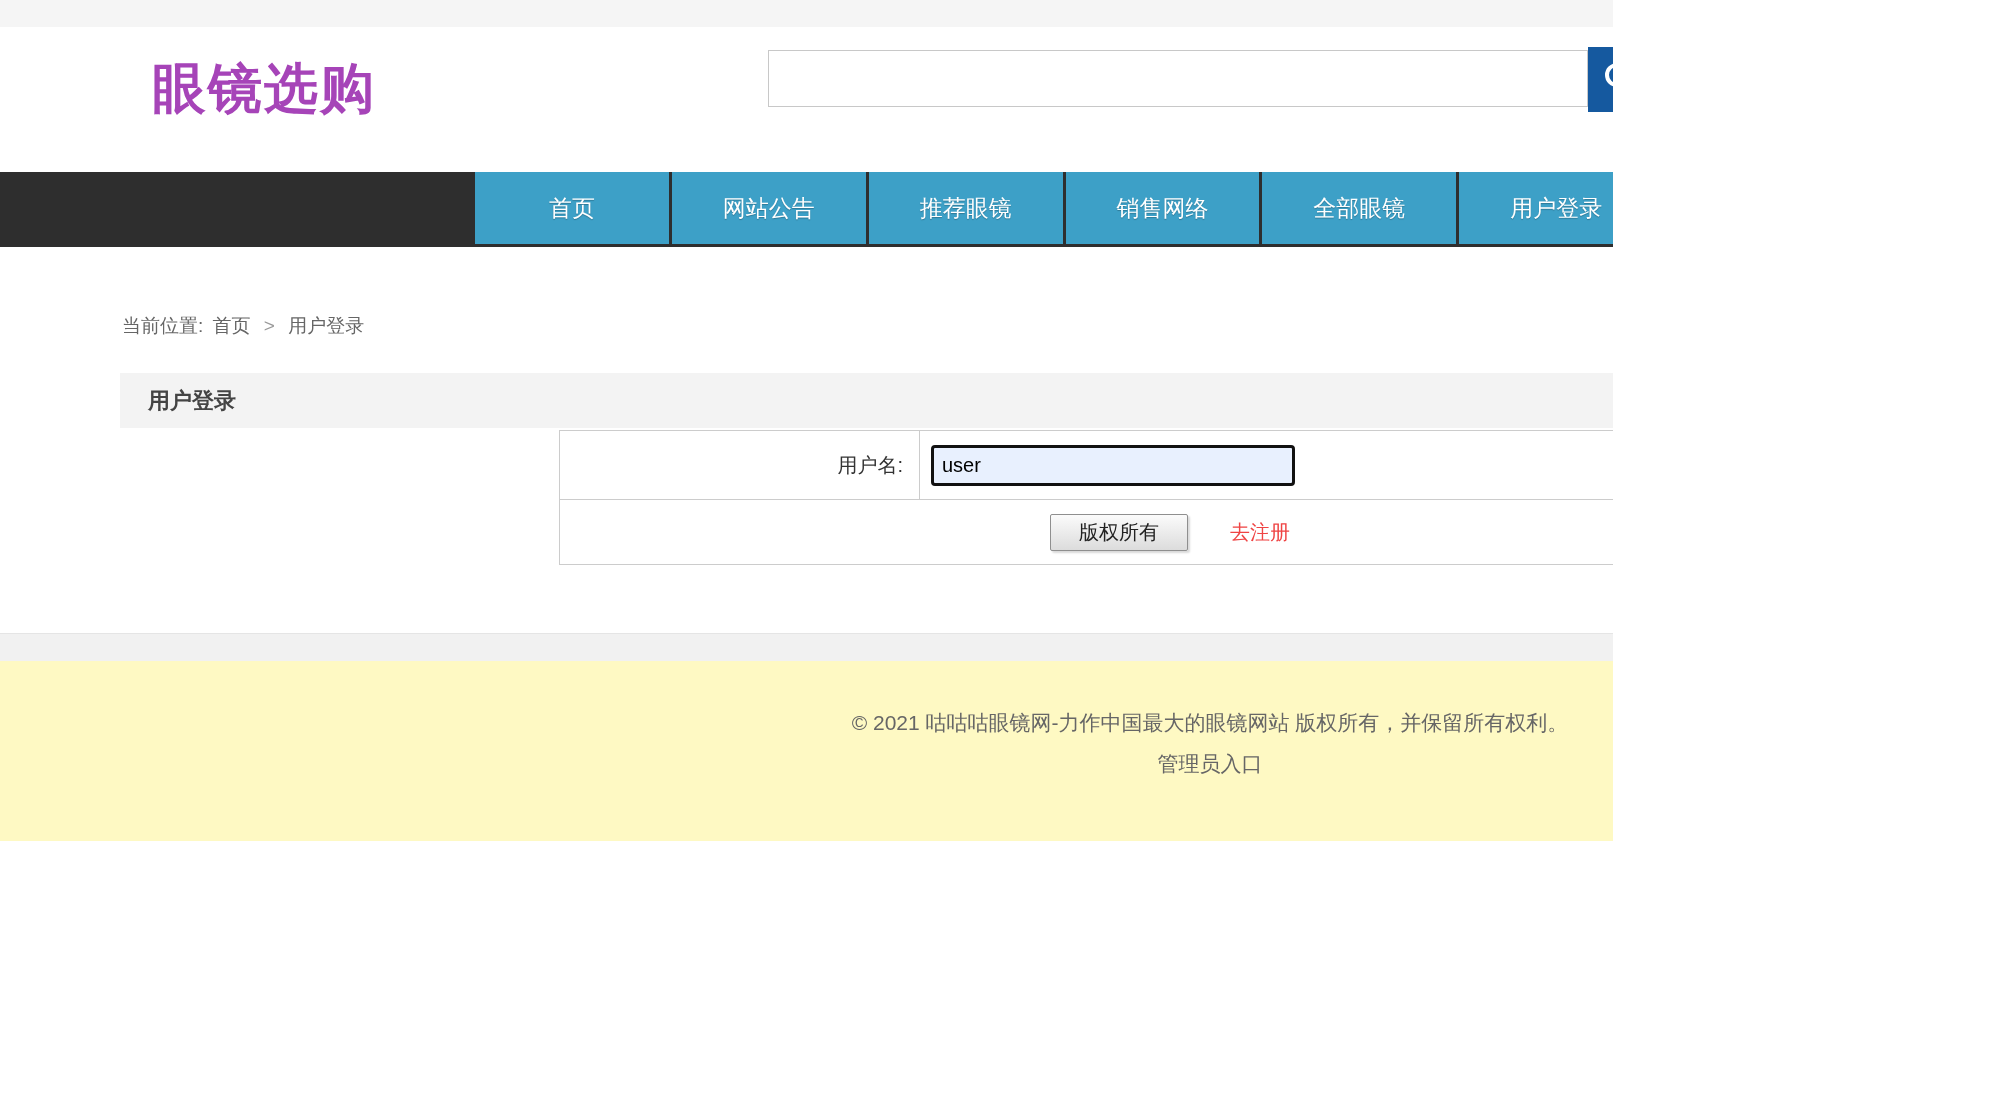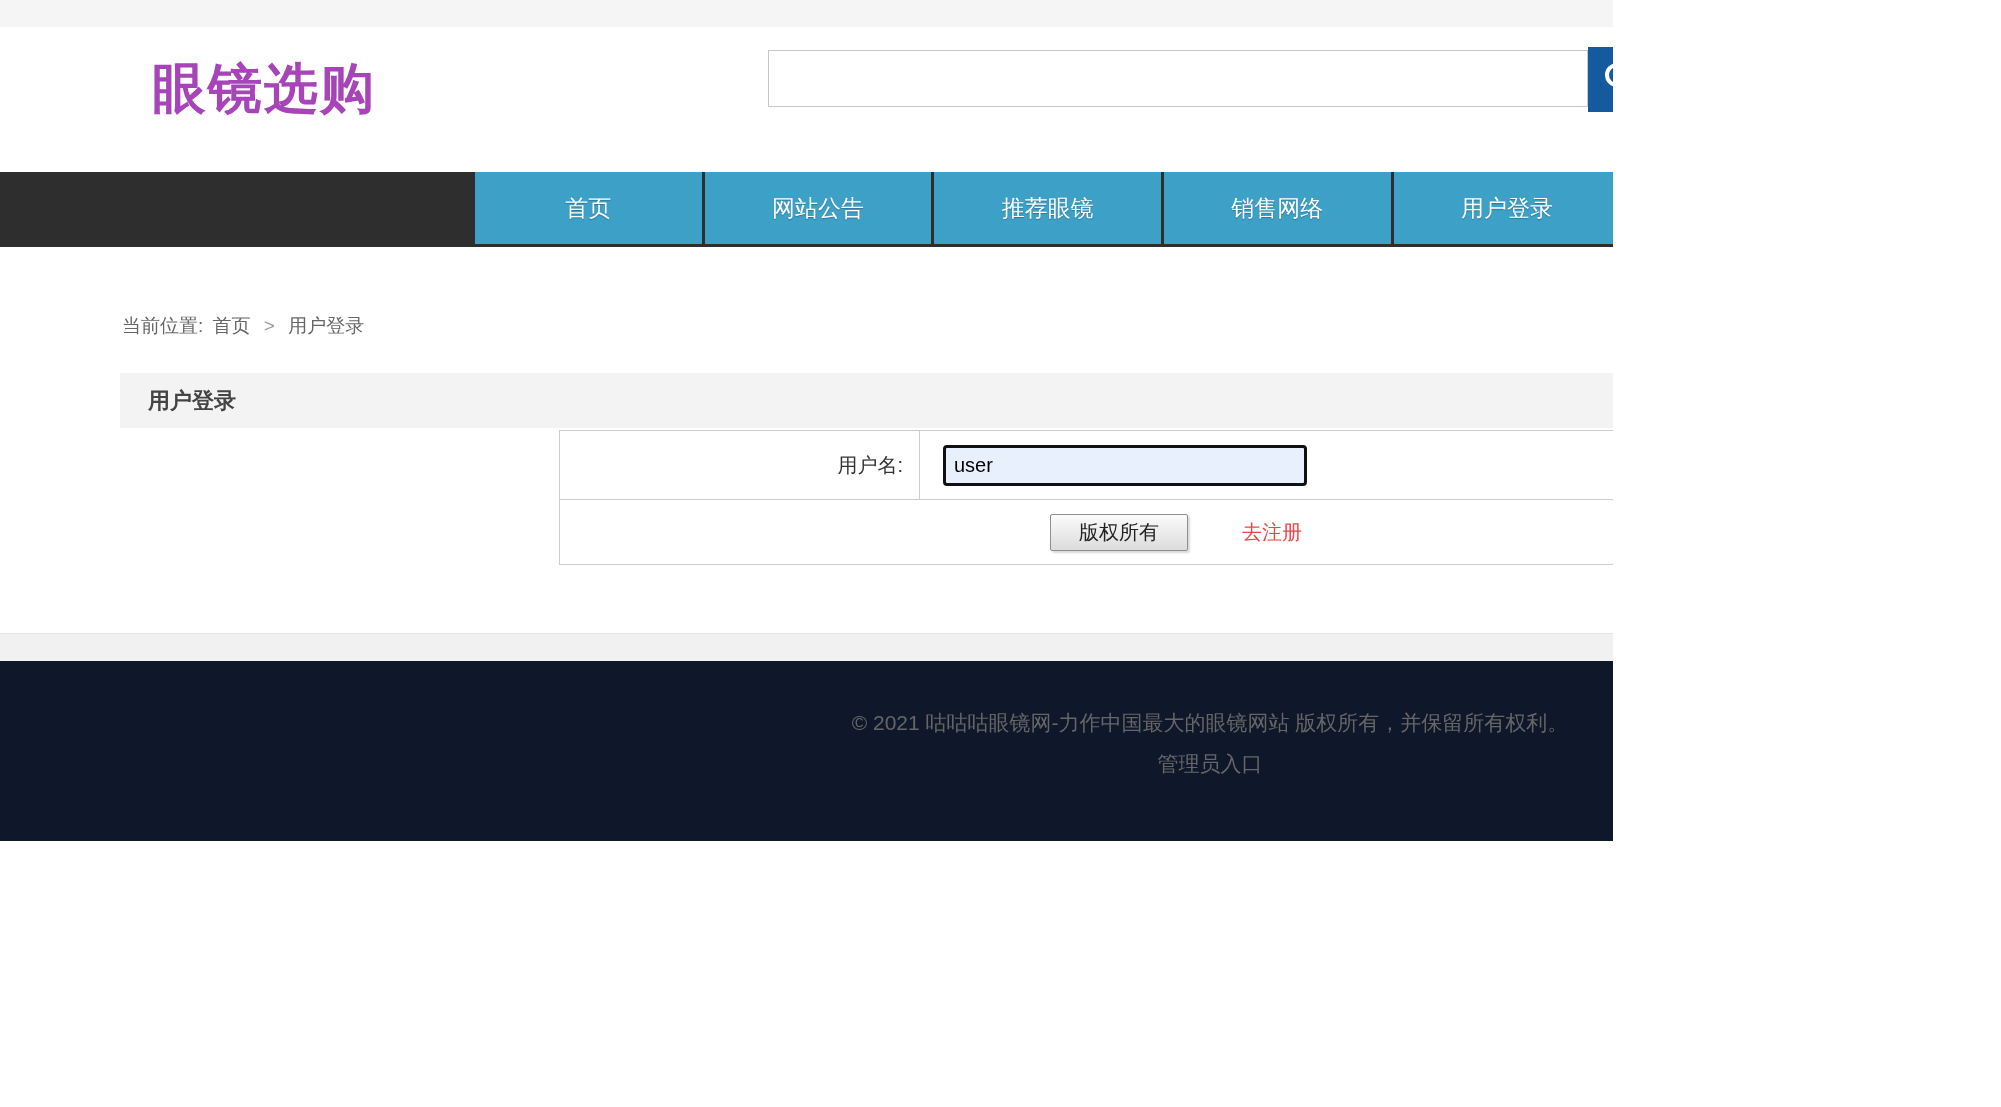--- a/index.html
+++ b/index.html
@@ -28,21 +28,21 @@
   }
   
   .breadcrumb{position:absolute;left:122px;top:313px;font-size:19px;color:#666;}
   .breadcrumb .crumb-link{color:#666;cursor:pointer;margin:0 4px;}
   .breadcrumb .crumb-sep{color:#999;margin:0 4px;}
   
   .section-strip{position:absolute;left:120px;top:373px;width:1881px;height:55px;background:#f3f3f3;}
   .section-title{font-size:22px;font-weight:bold;color:#444;line-height:55px;padding-left:28px;}
   
   .form-table{position:absolute;left:559px;top:430px;width:1306px;box-sizing:border-box;border:1px solid #ccc;background:#fff;}
-  .form-row{display:flex;align-items:center;gap:12px;}
+  .form-row{display:flex;align-items:center;}
   .row-user{height:68px;border-bottom:1px solid #ccc;}
   .row-pass{height:64px;border-bottom:1px solid #ccc;}
   .row-actions{height:64px;}
   .label-cell{width:360px;height:100%;box-sizing:border-box;border-right:1px solid #ccc;display:flex;align-items:center;justify-content:flex-end;padding-right:16px;font-size:20px;color:#333;}
   .field-cell{flex:1;display:flex;align-items:flex-end;padding-left:11px;}
   .input-user{
     width:364px;height:41px;box-sizing:border-box;border:3px solid #111;border-radius:4px;
     background:#e8f0fe;font-size:20px;padding:0 8px;outline:none;color:#000;
     font-family:"Liberation Sans","DejaVu Sans",sans-serif;
   }
@@ -53,21 +53,21 @@
   }
   .submit-btn{
     margin-left:490px;width:138px;height:37px;font-size:20px;color:#222;
     background:linear-gradient(#fbfbfb,#dcdcdc);border:1px solid #8f8f8f;border-radius:2px;
     box-shadow:2px 2px 2px rgba(0,0,0,0.15);cursor:pointer;
     font-family:"Liberation Sans","DejaVu Sans",sans-serif;
   }
   .register-link{margin-left:42px;font-size:20px;color:#ef4444;text-decoration:none;cursor:pointer;}
   
   .sep-band{position:absolute;left:0;top:633px;width:2001px;height:28px;background:#f1f1f1;border-top:1px solid #e5e5e5;box-sizing:border-box;}
-  .footer{position:absolute;left:0;top:661px;width:2001px;height:180px;background:#0f172a;}
+  .footer{position:absolute;left:0;top:661px;width:2001px;height:180px;background:#fef9c3;}
   .footer-inner{position:absolute;left:420px;top:48px;width:1580px;text-align:center;color:#666;font-size:21px;}
   .admin-link{display:inline-block;margin-top:13px;color:#666;text-decoration:none;cursor:pointer;font-size:21px;}
 </style>
 </head>
 <body>
 
 <div class="canvas">
 
   <div class="top-strip"></div>
 
@@ -83,20 +83,21 @@
       </svg>
     </span>
   </button>
 
   <div class="navbar">
     <div class="nav-items">
       <div class="nav-item">首页</div>
       <div class="nav-item">网站公告</div>
       <div class="nav-item">推荐眼镜</div>
       <div class="nav-item">销售网络</div>
+      <div class="nav-item">全部眼镜</div>
       <div class="nav-item">用户登录</div>
       <div class="nav-item">后台管理</div>
     </div>
   </div>
 
   <div class="breadcrumb">
     <span>当前位置:</span>
     <span class="crumb-link">首页</span>
     <span class="crumb-sep">&gt;</span>
     <span class="crumb-link">用户登录</span>

